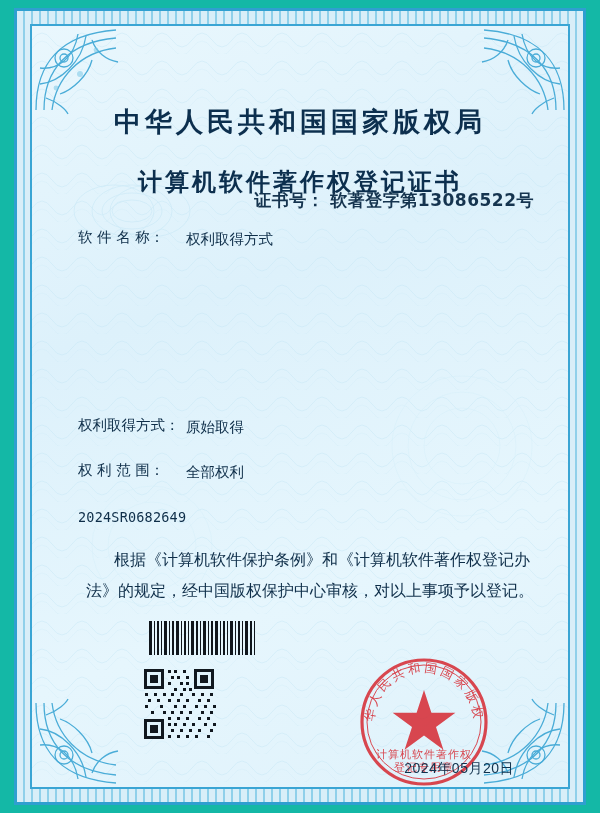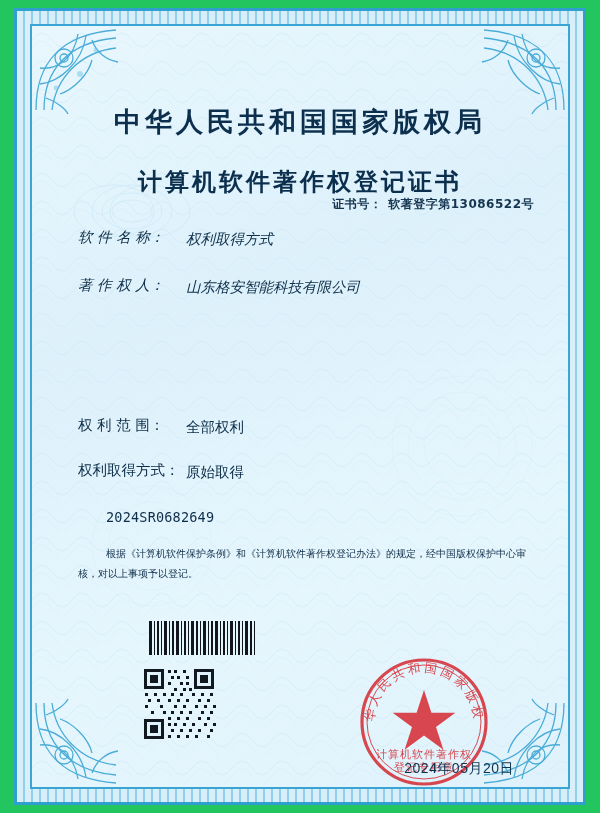--- a/index.html
+++ b/index.html
@@ -8,21 +8,21 @@
     background: #ffffff;
   }
   body {
     font-family: "Liberation Serif", serif;
   }
   .page {
     position: relative;
     width: 600px;
     height: 813px;
     overflow: hidden;
-    background: #22c55e;
+    background: #14b8a6;
   }
   
   .frame-outer {
     position: absolute;
     left: 14px;
     top: 8px;
     width: 572px;
     height: 797px;
     border: 3px solid #2f9fd0;
     background:
@@ -90,35 +90,34 @@
     letter-spacing: 3px;
     color: #0c2f4e;
     font-weight: bold;
     font-family: "DejaVu Serif", serif;
     line-height: 1.6;
     margin-top: 20px;
   }
   .cert-no {
     position: absolute;
     right: 36px;
-    top: 172px;
-    font-size: 12px;
+    top: 165px;
+    font-size: 17px;
     color: #15344f;
     font-family: "DejaVu Sans", sans-serif;
     letter-spacing: 0.5px;
   }
   .cert-no .label { font-weight: bold; }
   .cert-no .value { font-weight: bold; margin-left: 6px; }
 
   .fields {
     position: absolute;
     left: 48px;
     top: 204px;
     width: 460px;
-    font-style: italic;
   }
   .field-row {
     display: flex;
     align-items: flex-start;
     margin-bottom: 26px;
   }
   .field-label {
     width: 108px;
     flex: 0 0 108px;
     font-size: 14.5px;
@@ -147,28 +146,27 @@
   }
   .field-row2 {
     display: flex;
     align-items: flex-start;
     margin-bottom: 23px;
   }
   .mono {
     font-family: "DejaVu Sans Mono", monospace;
     font-size: 13.5px;
     letter-spacing: 0.2px;
-    margin-left: 28px;
   }
   .para {
     position: absolute;
-    left: 48px;
+    left: 56px;
     top: 520px;
     width: 450px;
-    font-size: 10px;
+    font-size: 16px;
     color: #0e2e49;
     font-family: "DejaVu Serif", serif;
     line-height: 1.95;
     text-indent: 28px;
   }
   .barcode {
     position: absolute;
     left: 118px;
     top: 597px;
     width: 108px;
@@ -314,34 +312,30 @@
       <span class="label">证书号：</span><span class="value">软著登字第13086522号</span>
     </div>
 
     <div class="fields">
       <div class="field-row">
         <div class="field-label">软 件 名 称：</div>
         <div class="field-value">
           <span>权利取得方式</span>
         </div>
       </div>
-      <div class="field-row">
-        <div class="field-label">著 作 权 人：</div>
-        <div class="field-value">山东格安智能科技有限公司</div>
+    </div>
+
+    <div class="fields2">
+      <div class="field-row2">
+        <div class="field-label">权利取得方式：</div>
+        <div class="field-value">原始取得</div>
       </div>
-    </div>
-
-    <div class="fields2">
       <div class="field-row2">
         <div class="field-label">权 利 范 围：</div>
         <div class="field-value">全部权利</div>
-      </div>
-      <div class="field-row2">
-        <div class="field-label">权利取得方式：</div>
-        <div class="field-value">原始取得</div>
       </div>
       <div class="field-row2">
         <div class="field-value mono">2024SR0682649</div>
       </div>
     </div>
 
     <div class="para">根据《计算机软件保护条例》和《计算机软件著作权登记办法》的规定，经中国版权保护中心审核，对以上事项予以登记。</div>
 
     <div class="barcode">
       <svg width="108" height="34" viewBox="0 0 108 34" xmlns="http://www.w3.org/2000/svg">

